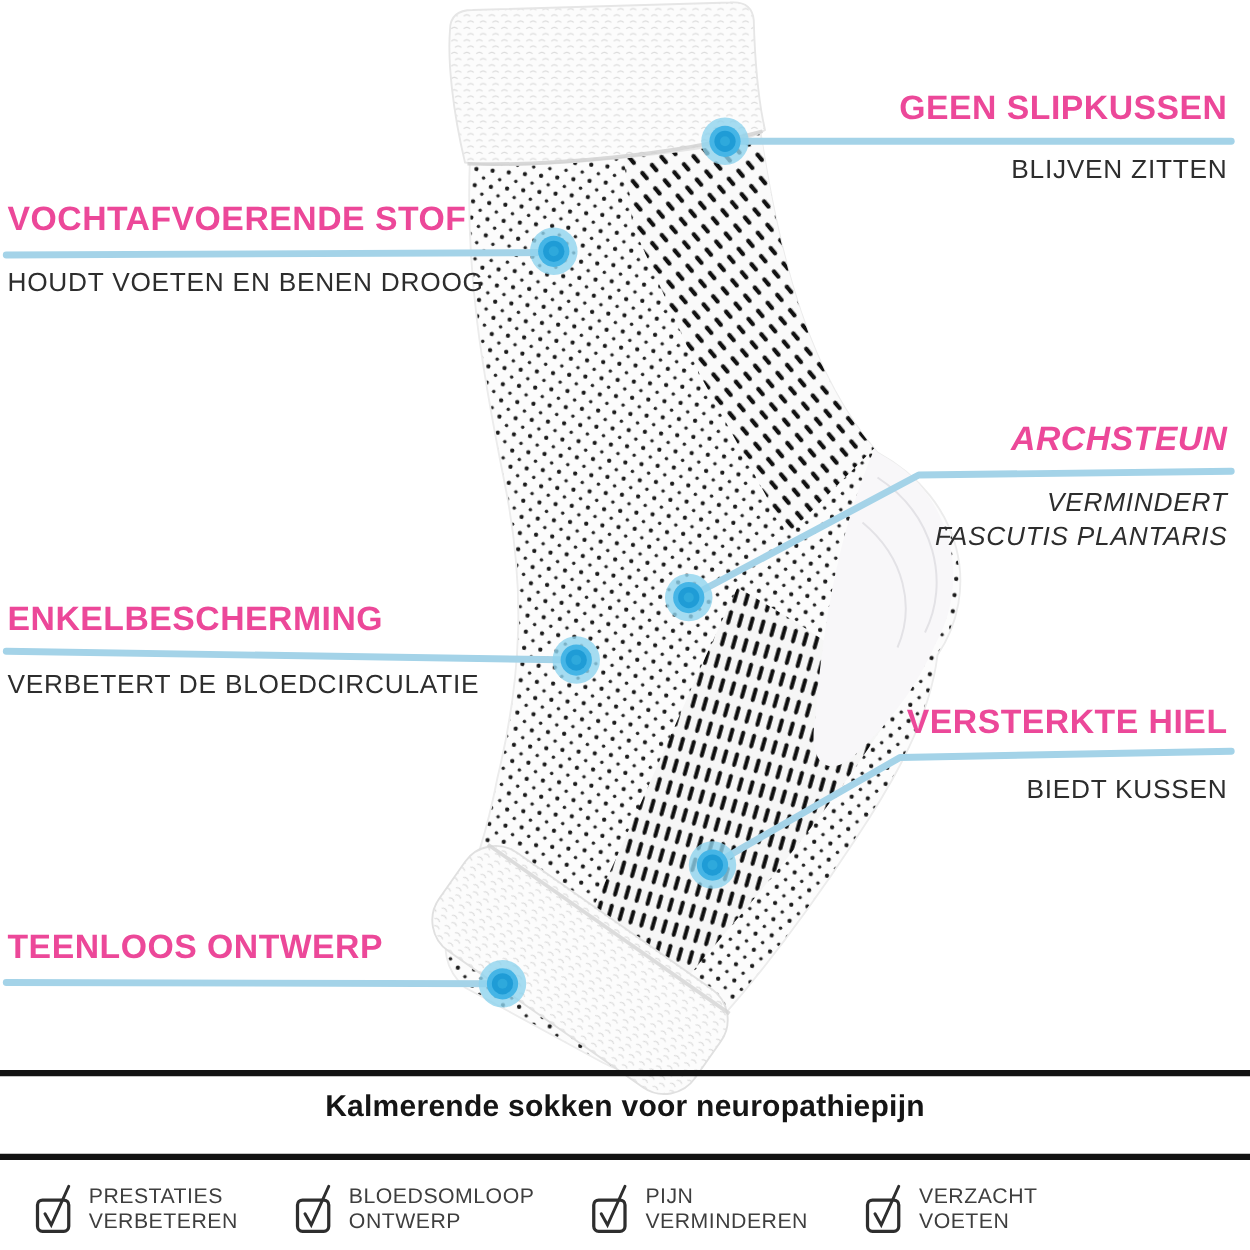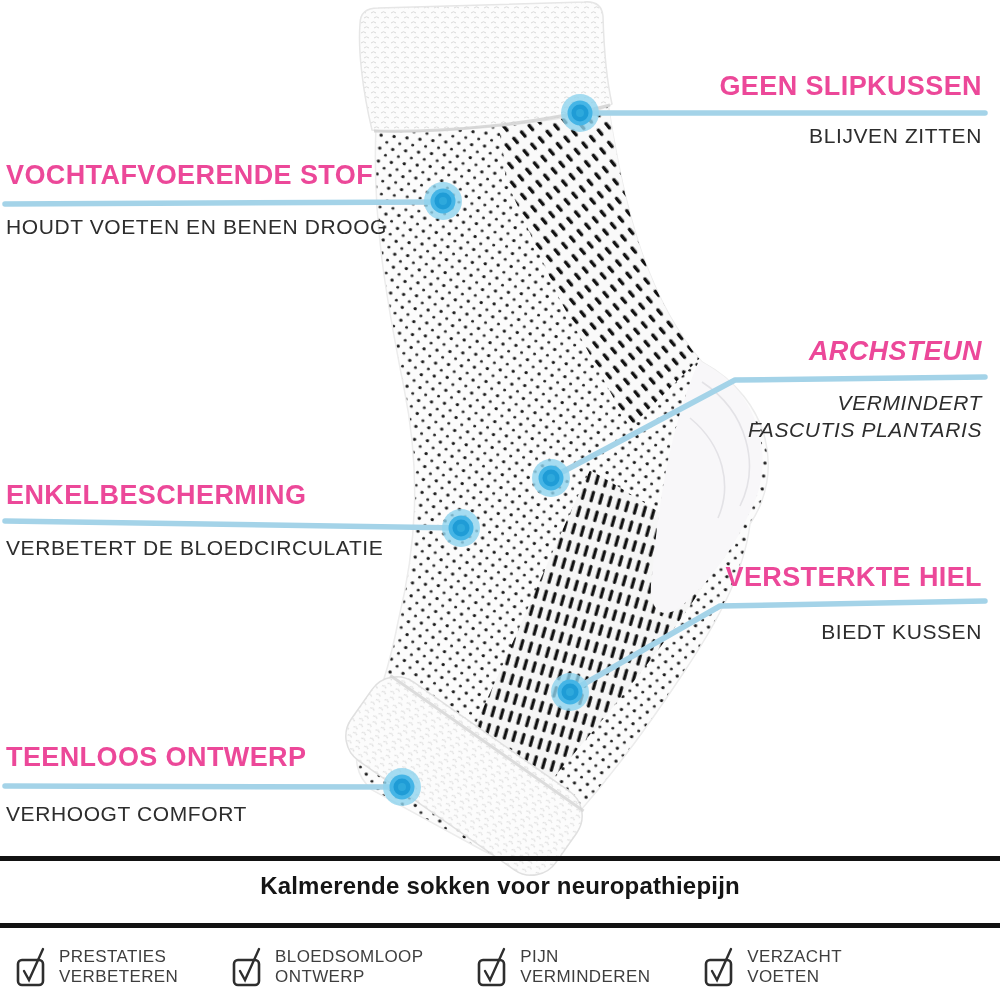--- a/index.html
+++ b/index.html
@@ -14,21 +14,21 @@
   .c-vocht{top:160px;left:6px;}   .c-vocht .sub{margin-top:23px;}
   .c-arch{top:336px;right:18px;font-style:italic;}  .c-arch .sub{margin-top:23px;max-width:238px;margin-left:auto;}
   .c-enkel{top:480px;left:6px;}   .c-enkel .sub{margin-top:24px;}
   .c-hiel{top:562px;right:18px;}  .c-hiel .sub{margin-top:26px;}
   .c-teen{top:742px;left:6px;}    .c-teen .sub{margin-top:28px;}
   .rule{position:absolute;left:0;width:1000px;height:5px;background:#121212;z-index:3;}
   .rule.top{top:856px;} .rule.bottom{top:923px;}
   .footer-title{position:absolute;top:872px;left:0;width:1000px;text-align:center;
     font-size:24px;font-weight:700;color:#151515;letter-spacing:.2px;z-index:3;margin:0;}
   .benefits{position:absolute;top:937px;left:0;width:856px;height:60px;display:flex;
-    justify-content:space-between;align-items:center;padding:0 14px;box-sizing:border-box;z-index:3;}
+    justify-content:space-between;align-items:center;padding:0 26px;box-sizing:border-box;z-index:3;}
   .benefit{display:flex;align-items:center;gap:9px;}
   .benefit svg{flex:0 0 auto;display:block;}
   .benefit .label{font-size:17px;color:#3e3e3e;line-height:1.2;letter-spacing:.4px;}
 </style>
 </head>
 <body>
 
 <div class="stage">
 
   <svg width="1000" height="1000" viewBox="0 0 1000 1000" aria-hidden="true">
@@ -128,21 +128,20 @@
     <div class="sub">VERBETERT DE BLOEDCIRCULATIE</div>
   </div>
 
   <div class="callout right c-hiel">
     <h3 class="title">VERSTERKTE HIEL</h3>
     <div class="sub">BIEDT KUSSEN</div>
   </div>
 
   <div class="callout c-teen">
     <h3 class="title">TEENLOOS ONTWERP</h3>
-    <div class="sub">VERHOOGT COMFORT</div>
   </div>
 
   <div class="rule top"></div>
   <h2 class="footer-title">Kalmerende sokken voor neuropathiepijn</h2>
   <div class="rule bottom"></div>
 
   <div class="benefits">
     <div class="benefit">
       <svg width="36" height="44" viewBox="0 0 36 44">
         <rect x="4" y="15" width="25" height="25" rx="4" fill="none" stroke="#2e2e2e" stroke-width="2.6"></rect>

